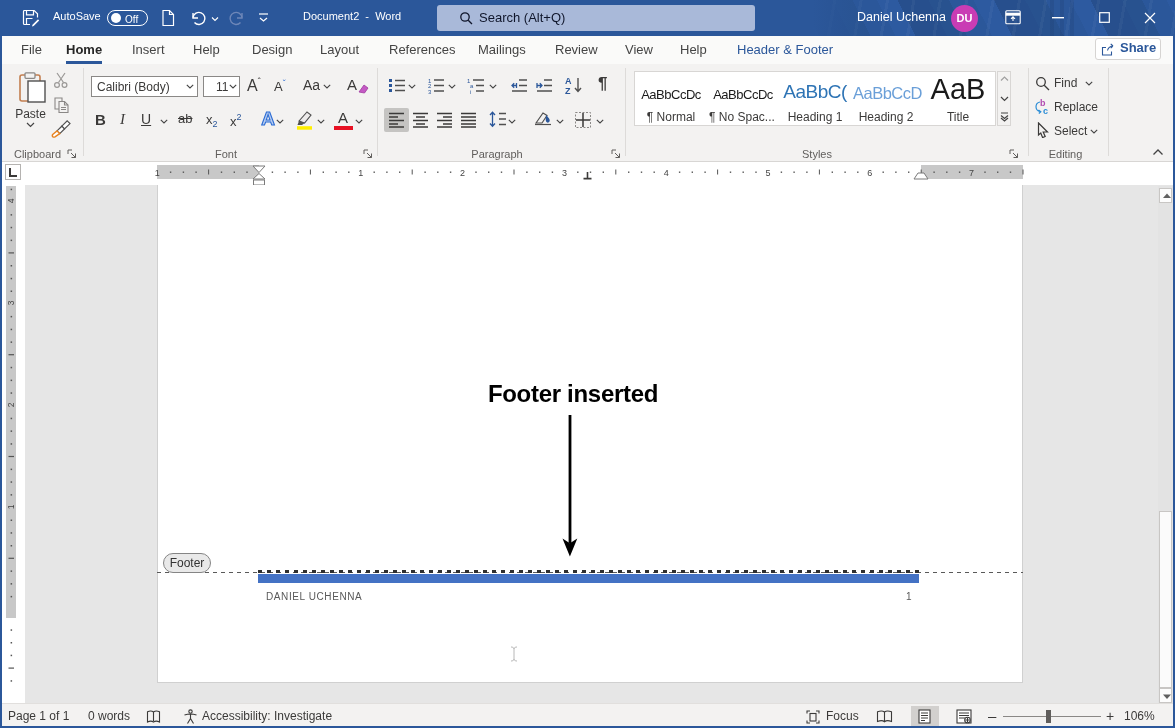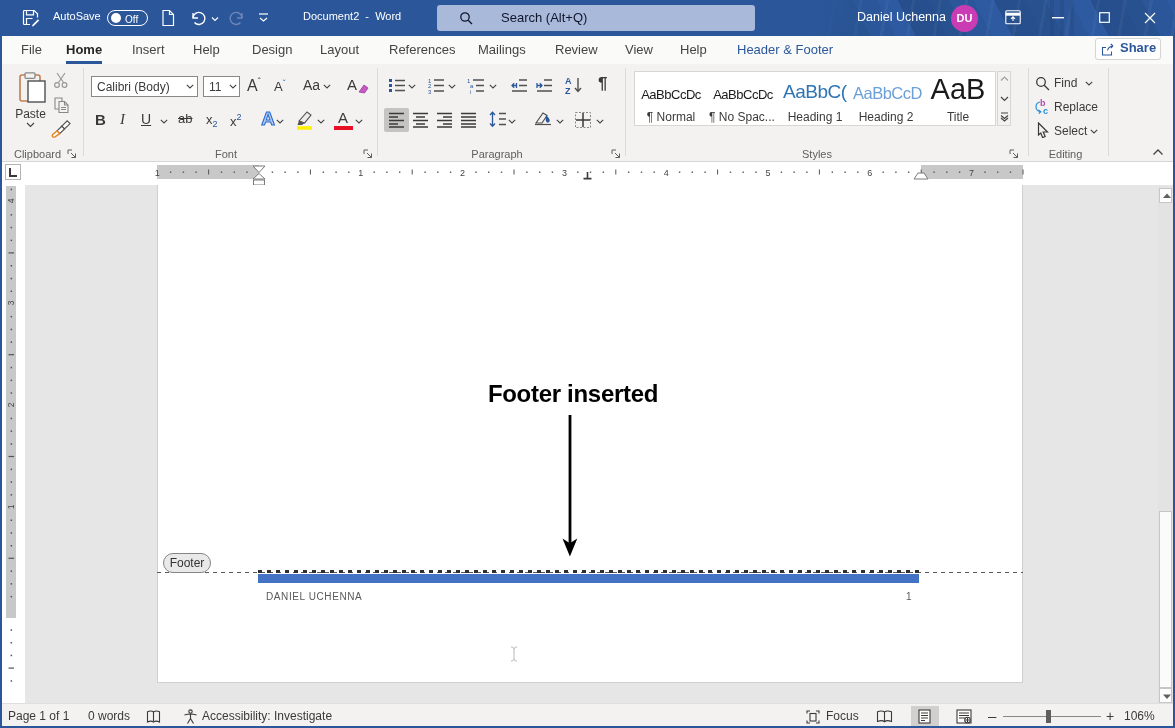--- a/index.html
+++ b/index.html
@@ -76,21 +76,21 @@
     <svg class="abs" style="left:258px;top:12px" width="11" height="11" viewBox="0 0 11 11" fill="none" stroke="#fff" stroke-width="1.2">
       <path d="M1 2 H10"></path>
         <path d="M2 6 L5.5 9 L9 6"></path>
     </svg>
     <div class="abs txt" style="left:303px;top:10px">Document2&nbsp;&nbsp;-&nbsp;&nbsp;Word</div>
     <div id="searchbox">
       <svg class="abs" style="left:22px;top:6px" width="14" height="14" viewBox="0 0 14 14" fill="none" stroke="#10162b" stroke-width="1.3">
         <circle cx="6" cy="6" r="4.2"></circle>
           <path d="M9.2 9.2 L13 13"></path>
       </svg>
-      <div class="abs" style="left:64px;top:0">Search (Alt+Q)</div>
+      <div class="abs" style="left:42px;top:0">Search (Alt+Q)</div>
     </div>
     <div class="abs txt" style="left:857px;top:10px;font-size:12.5px">Daniel Uchenna</div>
     <div class="abs" style="left:951px;top:5px;width:27px;height:27px;border-radius:50%;background:#c93cb4;color:#fff;font-size:11px;font-weight:bold;text-align:center;line-height:27px">DU</div>
     <svg class="abs" style="left:1005px;top:10px" width="16" height="15" viewBox="0 0 16 15" fill="none" stroke="#fff" stroke-width="1.1">
       <rect x="0.8" y="0.8" width="14.4" height="13" rx="1"></rect>
         <path d="M0.8 4.2 H15.2" stroke-width="3"></path>
       <path d="M8 11.5 V6.5 M5.8 8.5 L8 6.3 L10.2 8.5" stroke="#2b579a" stroke-width="0"></path>
       <path d="M8 11 V7 M6 8.8 L8 6.8 L10 8.8" stroke="#fff"></path>
     </svg>
     <svg class="abs" style="left:1052px;top:17px" width="12" height="2" viewBox="0 0 12 2">
@@ -173,21 +173,21 @@
     <svg class="abs" style="left:51px;top:56px" width="20" height="18" viewBox="0 0 20 18">
       <path d="M16.2 0.8 L19 3.6 L13.5 9 L10.8 6.2 Z" fill="#fff" stroke="#505050" stroke-width="1.2"></path>
       <path d="M10.8 6.2 L13.5 9 L8.7 13.6 L6 10.9 Z" fill="#fff" stroke="#505050" stroke-width="1.2"></path>
       <path d="M6 10.9 L8.7 13.6 L4 16.8 C2.2 17.8 0.6 16.2 1.7 14.5 Z" fill="#fff" stroke="#e8821e" stroke-width="1.4"></path>
     </svg>
 
     <div class="abs" style="left:91px;top:12px;width:107px;height:21px;background:#fff;border:1px solid #8a8886;font-size:12px;color:#3b3a39;line-height:20px;padding-left:5px">Calibri (Body)</div>
     <svg class="abs" style="left:186px;top:20px" width="8" height="5" viewBox="0 0 8 5" fill="none" stroke="#444" stroke-width="1.1">
         <path d="M0.8 0.8 L4 4 L7.2 0.8"></path>
       </svg>
-    <div class="abs" style="left:203px;top:12px;width:37px;height:21px;background:#fff;border:1px solid #8a8886;font-size:12px;color:#3b3a39;line-height:20px;padding-left:5px">11</div>
+    <div class="abs" style="left:203px;top:12px;width:37px;height:21px;background:#fff;border:1px solid #8a8886;font-size:12px;color:#3b3a39;line-height:20px;padding-left:12px">11</div>
     <svg class="abs" style="left:229px;top:20px" width="8" height="5" viewBox="0 0 8 5" fill="none" stroke="#444" stroke-width="1.1">
         <path d="M0.8 0.8 L4 4 L7.2 0.8"></path>
       </svg>
     <div class="abs" style="left:247px;top:12px;font-size:16px;color:#3b3a39">A<span style="font-size:9px;vertical-align:7px">ˆ</span></div>
     <div class="abs" style="left:274px;top:14px;font-size:13px;color:#3b3a39">A<span style="font-size:9px;vertical-align:5px;color:#2b6cd4">ˇ</span></div>
     <div class="abs" style="left:303px;top:13px;font-size:14px;color:#3b3a39">Aa</div>
     <svg class="abs" style="left:323px;top:20px" width="8" height="5" viewBox="0 0 8 5" fill="none" stroke="#444" stroke-width="1.1">
         <path d="M0.8 0.8 L4 4 L7.2 0.8"></path>
       </svg>
     <div class="abs" style="left:347px;top:12px;font-size:15px;color:#3b3a39">A</div>
@@ -298,21 +298,21 @@
     </svg>
     <svg class="abs" style="left:596px;top:55px" width="8" height="5" viewBox="0 0 8 5" fill="none" stroke="#444" stroke-width="1.1">
         <path d="M0.8 0.8 L4 4 L7.2 0.8"></path>
       </svg>
 
     <div class="abs" style="left:634px;top:7px;width:362px;height:55px;background:#fff;border:1px solid #d8d6d4"></div>
     <div class="abs" style="left:641px;top:23px;font-size:13px;color:#1a1a1a;width:60px;text-align:center;letter-spacing:-0.5px">AaBbCcDc</div>
     <div class="abs" style="left:639px;top:46px;font-size:12px;color:#3b3a39;width:64px;text-align:center">¶ Normal</div>
     <div class="abs" style="left:713px;top:23px;font-size:13px;color:#1a1a1a;width:60px;text-align:center;letter-spacing:-0.5px">AaBbCcDc</div>
     <div class="abs" style="left:709px;top:46px;font-size:12px;color:#3b3a39;width:68px;text-align:left">¶ No Spac...</div>
-    <div class="abs" style="left:783px;top:17px;font-size:19px;color:#2e74b5;width:64px;text-align:left;letter-spacing:-0.5px">AaBbC​(</div>
+    <div class="abs" style="left:783px;top:17px;font-size:19px;color:#2e74b5;width:64px;text-align:center;letter-spacing:-0.5px">AaBbC​(</div>
     <div class="abs" style="left:783px;top:46px;font-size:12px;color:#3b3a39;width:64px;text-align:center">Heading 1</div>
     <div class="abs" style="left:853px;top:20px;font-size:16.5px;color:#6a9fd8;width:66px;text-align:center;letter-spacing:-0.5px">AaBbCcD</div>
     <div class="abs" style="left:854px;top:46px;font-size:12px;color:#3b3a39;width:64px;text-align:center">Heading 2</div>
     <div class="abs" style="left:926px;top:9px;font-size:29px;color:#1a1a1a;width:64px;text-align:center">AaB</div>
     <div class="abs" style="left:926px;top:46px;font-size:12px;color:#3b3a39;width:64px;text-align:center">Title</div>
     <div class="abs" style="left:997px;top:7px;width:14px;height:55px;background:#f3f2f1;border:1px solid #d8d6d4"></div>
     <svg class="abs" style="left:1000px;top:12px" width="9" height="6" viewBox="0 0 9 6" fill="none" stroke="#a0a0a0" stroke-width="1.2">
         <path d="M1 4.5 L4.5 1 L8 4.5"></path>
       </svg>
     <svg class="abs" style="left:1000px;top:32px" width="9" height="6" viewBox="0 0 9 6" fill="none" stroke="#444" stroke-width="1.2">

